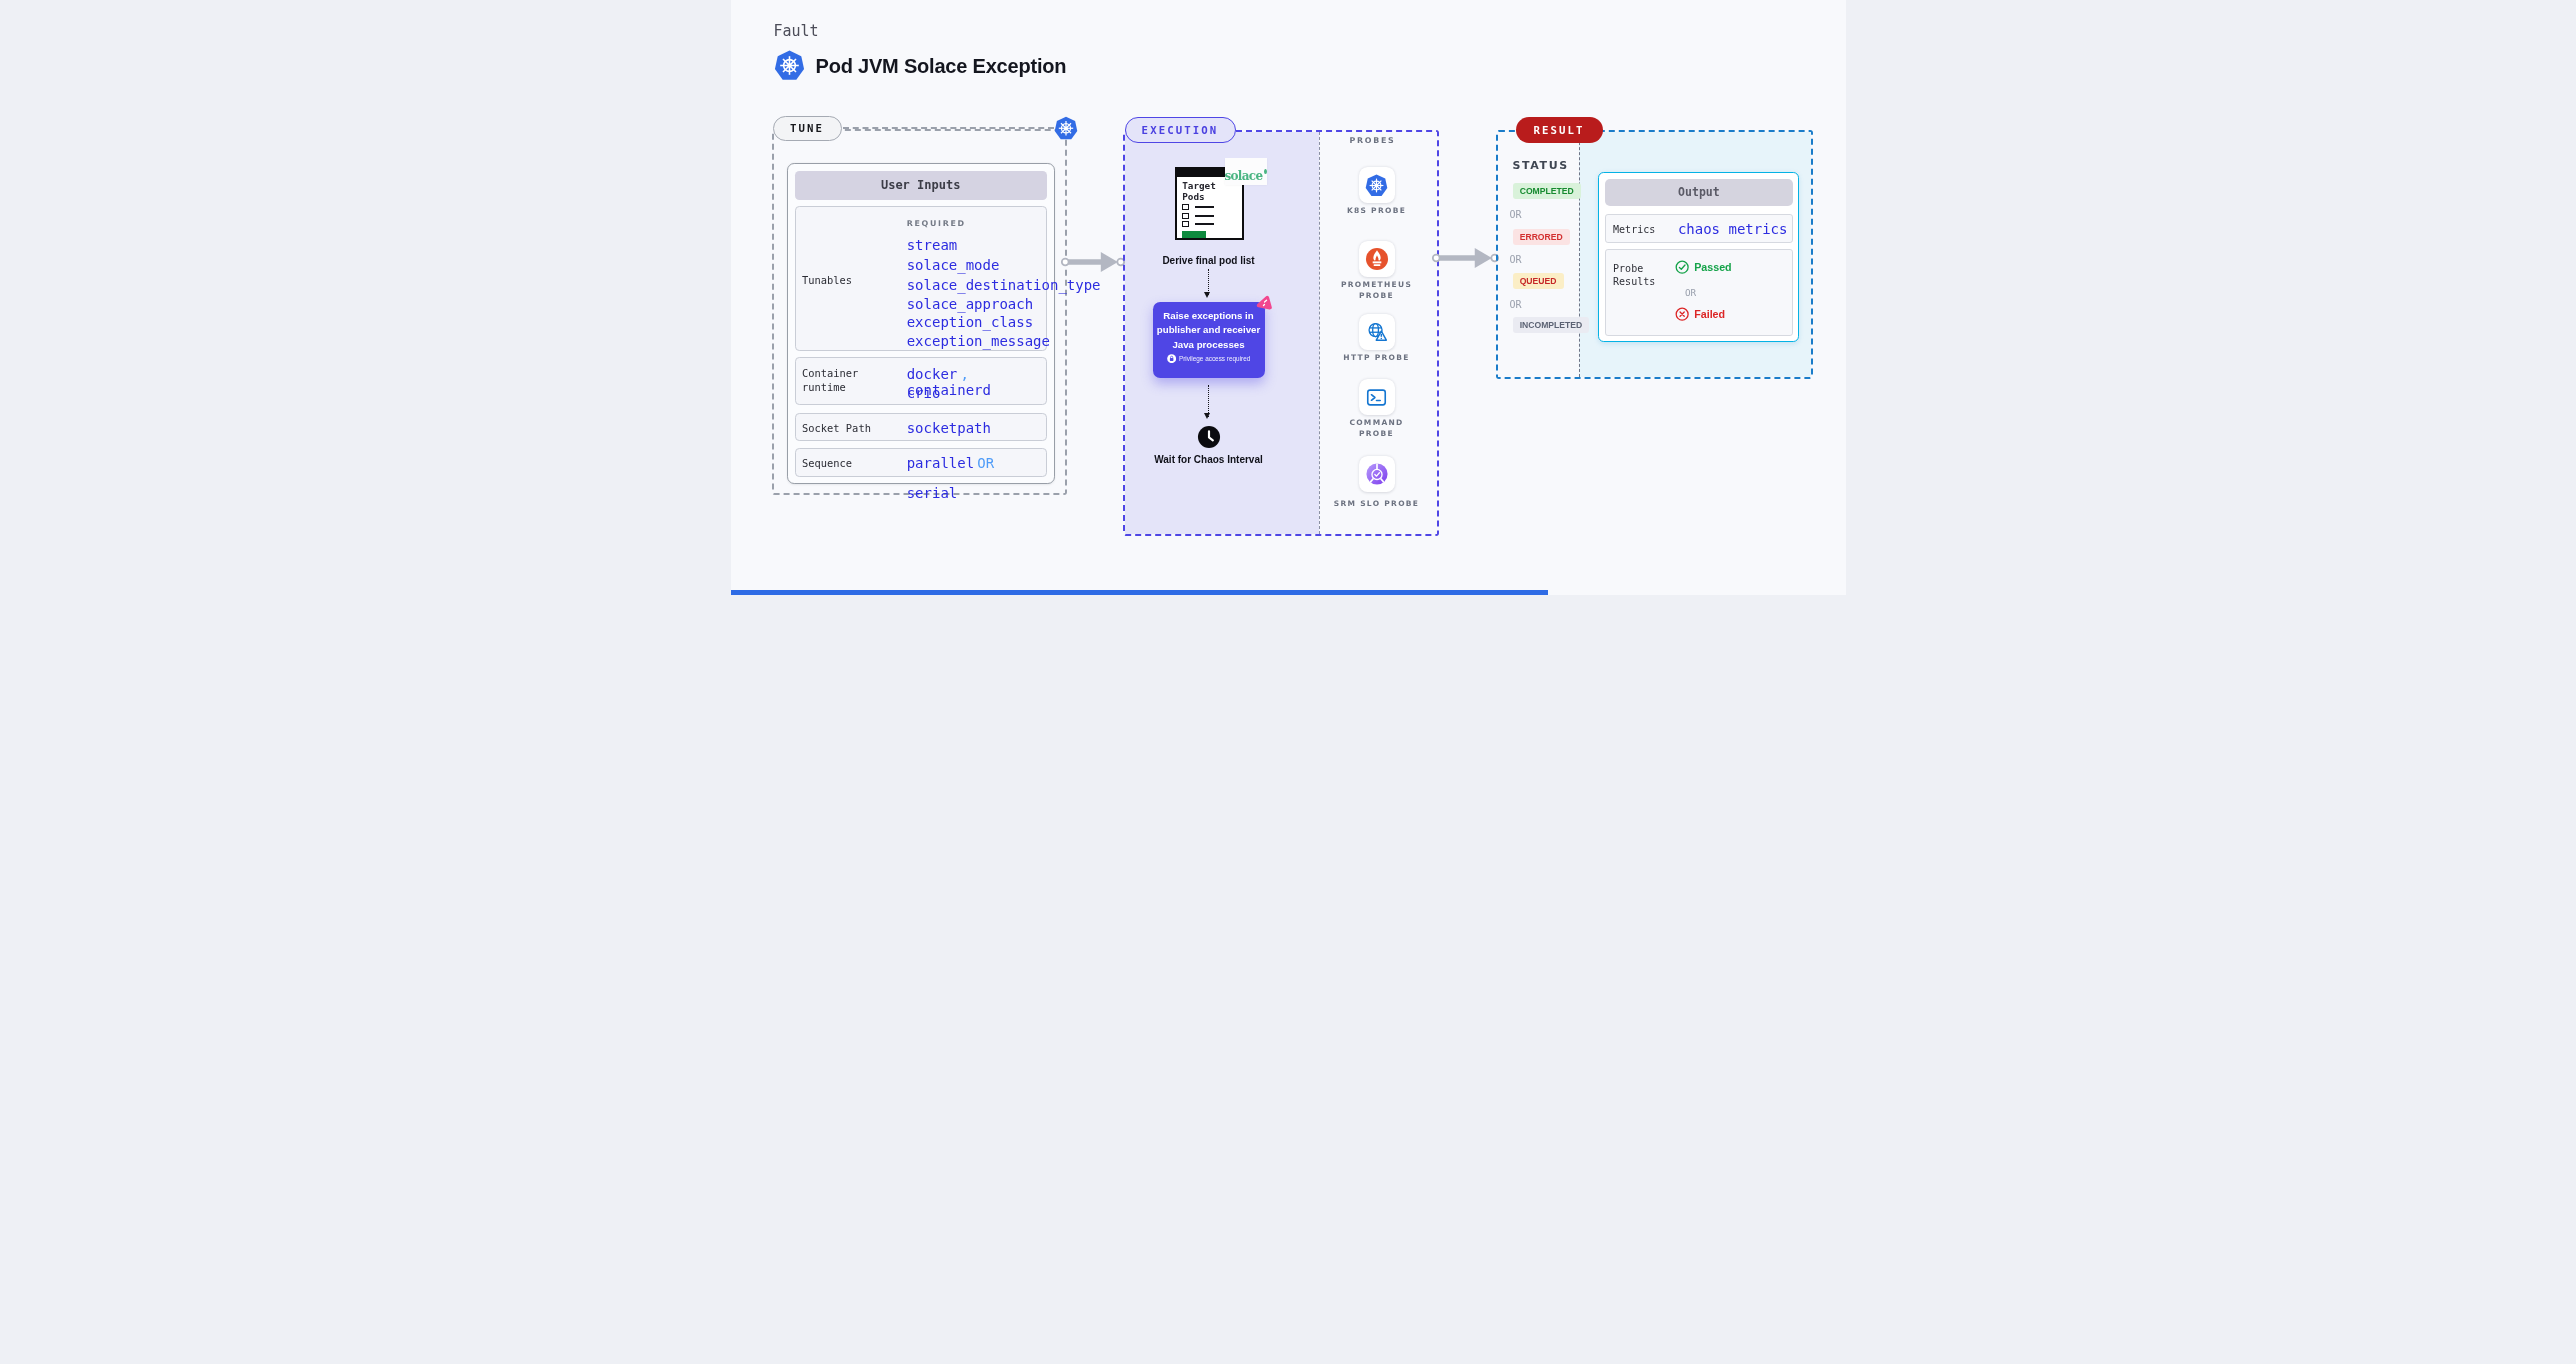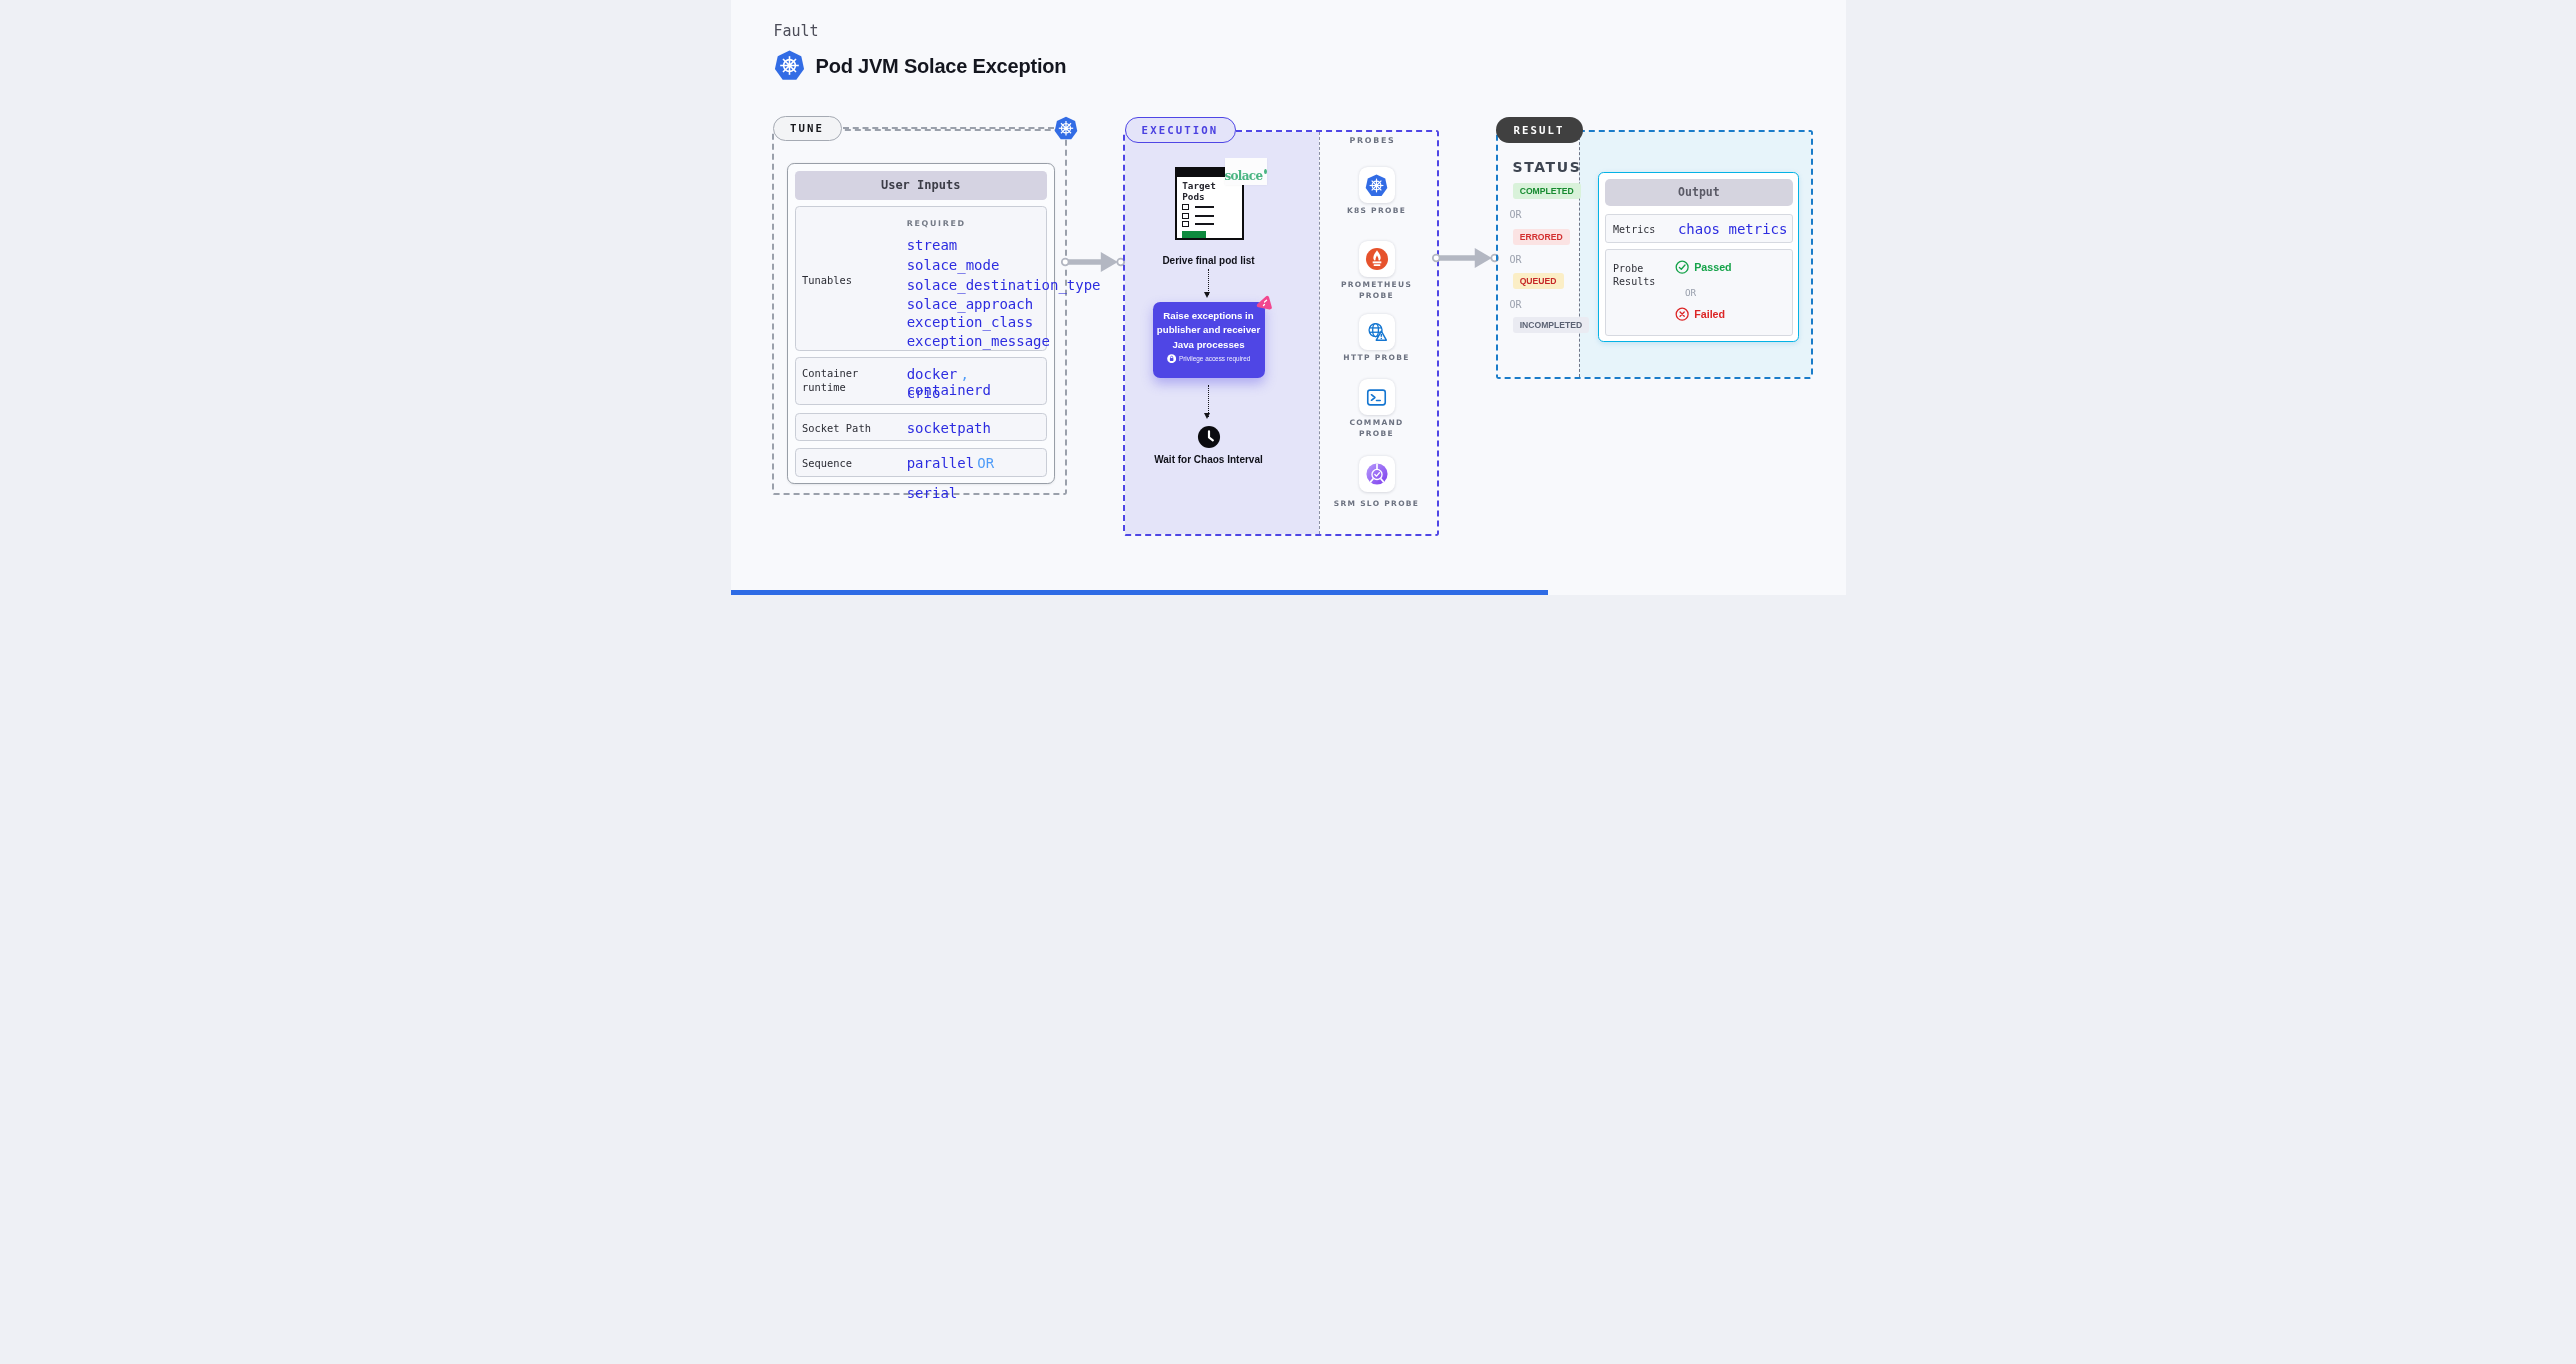--- a/index.html
+++ b/index.html
@@ -10,21 +10,21 @@
 
   
   .kicker { font-family:"DejaVu Sans Mono", monospace; font-size:15px; color:#4c4d59; font-weight:500; }
   .page-title { font-size:20px; font-weight:700; color:#14161f; letter-spacing:-0.2px; }
 
   
   .pill { display:flex; align-items:center; justify-content:center; border-radius:13px;
           font-family:"DejaVu Sans Mono", monospace; font-weight:700; font-size:10.7px; letter-spacing:2.1px; }
   .pill-tune   { background:#f3f4f6; border:1.4px solid #a5aab3; color:#17181c; }
   .pill-exec   { background:#e4e4f9; border:1.8px solid #4f46e5; color:#4a40e0; }
-  .pill-result { background:#404040; color:#ffffff; }
+  .pill-result { background:#b91c1c; color:#ffffff;margin-left:20px; }
 
   .dashed-rect { border:2.1px dashed #9aa0ab; border-radius:2.9px; }
   .exec-rect   { border:2.1px dashed #4f46e5; border-radius:2.9px; overflow:hidden; }
   .result-rect { border:2.1px dashed #1a7cc9; border-radius:2.9px; overflow:hidden; }
   .hline-dash  { border-top:2.1px dashed #9aa0ab; }
 
   
   .ui-card { background:#fbfcfe; border:1.4px solid #989ea7; border-radius:7.2px; box-shadow:0 0.7px 2.1px rgba(16,24,40,.08); }
   .ui-head { background:#d5d3e2; border-radius:4.3px; text-align:center;
              font-family:"DejaVu Sans Mono", monospace; font-weight:700; font-size:12px; color:#3c3d47; }
@@ -62,21 +62,21 @@
   .probes-label, .probe-name { font-family:"DejaVu Sans", sans-serif; font-weight:700;
     letter-spacing:1.3px; color:#6c7280; }
   .probes-label { font-size:7.9px; letter-spacing:1.7px;margin-left:26px; }
   .probe-card { width:36px; height:36px; background:#fff; border-radius:8.6px;
     box-shadow:0 0.7px 2.9px rgba(15,23,42,.14); display:flex; align-items:center; justify-content:center; }
   .probe-name { font-size:7.5px; line-height:10.7px; text-align:center; width:86px; }
 
   
   .result-cyan { background:#e7f4fa; }
   .vdash2 { border-left:1.4px dashed #6f7587; }
-  .status-label { font-family:"DejaVu Sans", sans-serif; font-weight:700; font-size:14px;
+  .status-label { font-family:"DejaVu Sans", sans-serif; font-weight:700; font-size:11px;
     letter-spacing:1.6px; color:#3f4652; }
   .badge { display:inline-block; font-weight:700; font-size:8.6px; border-radius:2.9px; padding:2.9px 7.2px; }
   .b-completed { background:#d9f2da; color:#168a2f; }
   .b-errored   { background:#fbe3e3; color:#d32f2f; }
   .b-queued    { background:#fbeec6; color:#c62828; }
   .b-incompleted { background:#eaebf2; color:#5c6374; }
   .or-txt { font-family:"DejaVu Sans Mono", monospace; font-size:10px; color:#9aa0ad; }
 
   .output-card { background:#fff; border:1.8px solid #04b2e5; border-radius:5.7px;
     box-shadow:0 1.4px 5.7px rgba(2,132,199,.15); }

